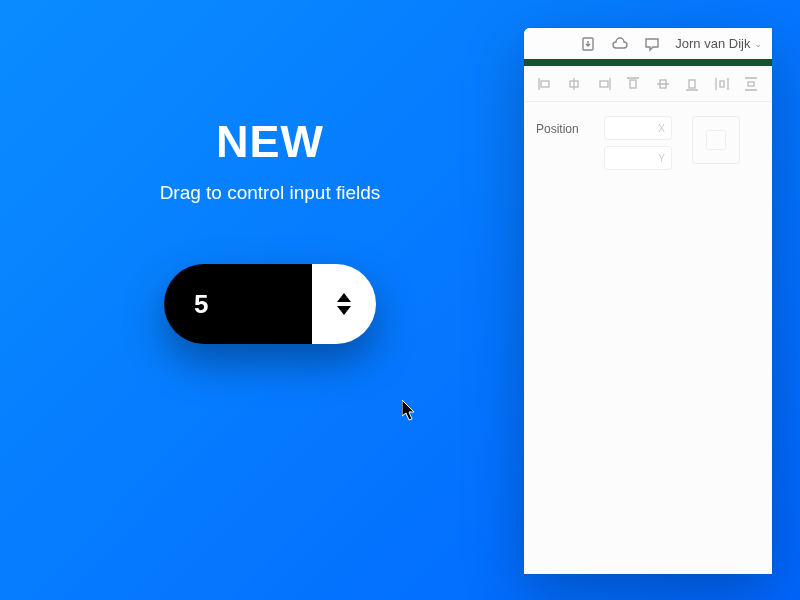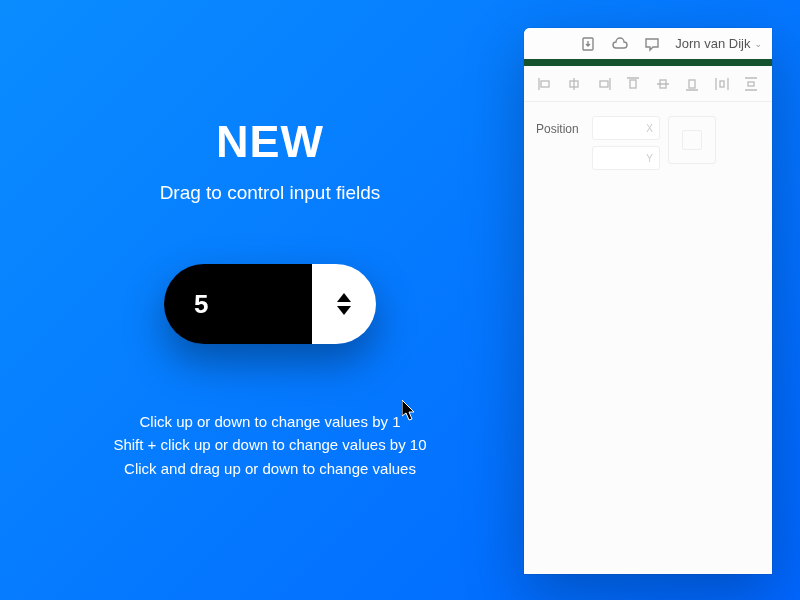--- a/index.html
+++ b/index.html
@@ -59,21 +59,21 @@
   }
   .inspector {
     padding: 14px 12px;
     display: flex;
     flex-direction: column;
     gap: 10px;
   }
   .insp-group {
     display: flex;
     align-items: flex-start;
-    gap: 4px;
+    gap: 16px;
   }
   .insp-label {
     font-size: 12px;
     color: #666;
     width: 52px;
     padding-top: 6px;
   }
   .insp-fields {
     display: flex;
     flex-direction: column;
@@ -189,25 +189,20 @@
   <div class="hero-sub">Drag to control input fields</div>
 
   <div class="stepper">
     <div class="stepper-val">5</div>
     <div class="stepper-ctrl">
       <div class="tri tri-up"></div>
       <div class="tri tri-down"></div>
     </div>
   </div>
 
-  <div class="hints">
-    <div>Click up or down to change values by 1</div>
-    <div>Shift + click up or down to change values by 10</div>
-    <div>Click and drag up or down to change values</div>
-  </div>
 </div>
 
 <svg class="cursor" width="16" height="22" viewBox="0 0 16 22">
   <path d="M0 0 L0 16 L4 13 L7 20 L10 19 L7 12 L12 12 Z" fill="#000" stroke="#fff" stroke-width="1"></path>
 </svg>
 
 <div class="app-window">
   <div class="titlebar">
     <div class="tb-icon">
       <svg width="16" height="16" viewBox="0 0 16 16" fill="none" stroke="currentColor" stroke-width="1.4">

